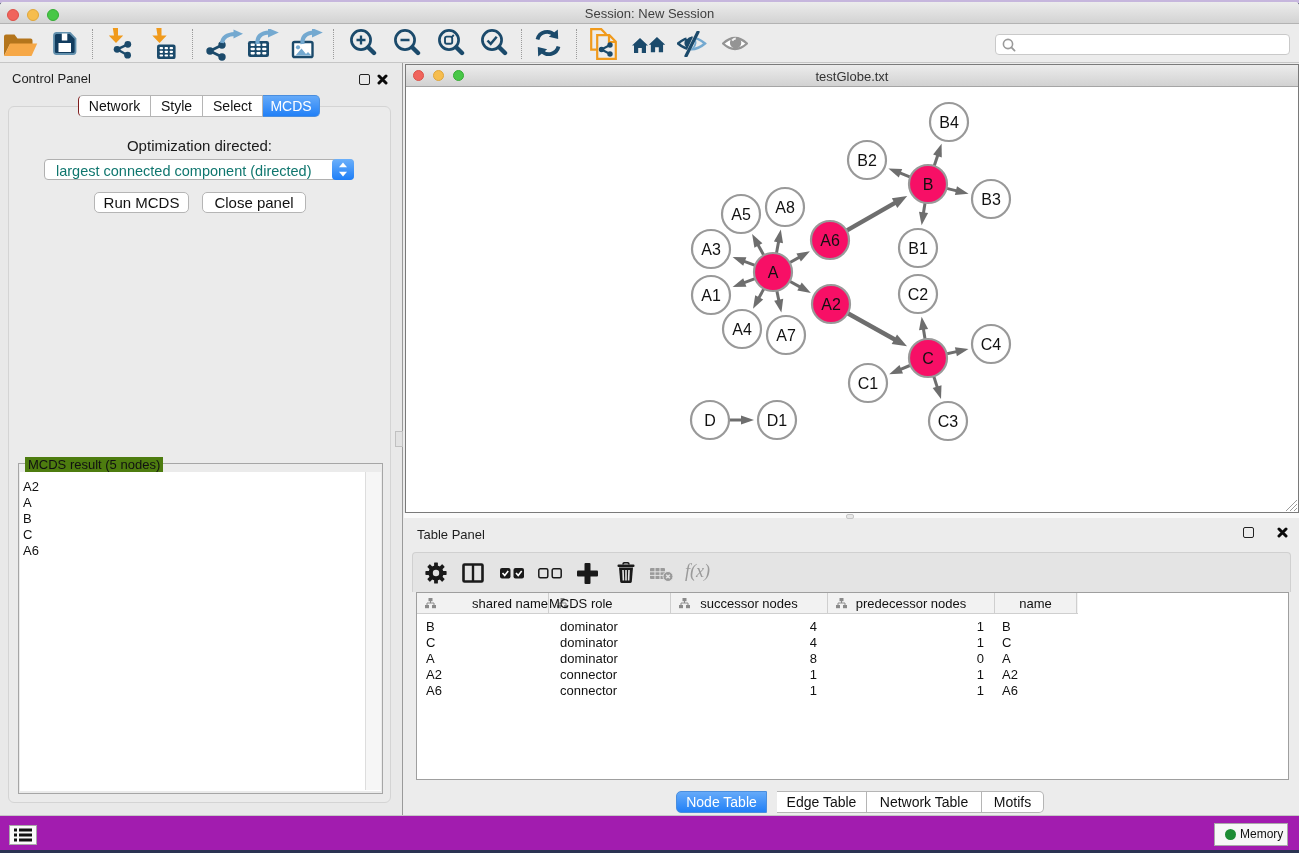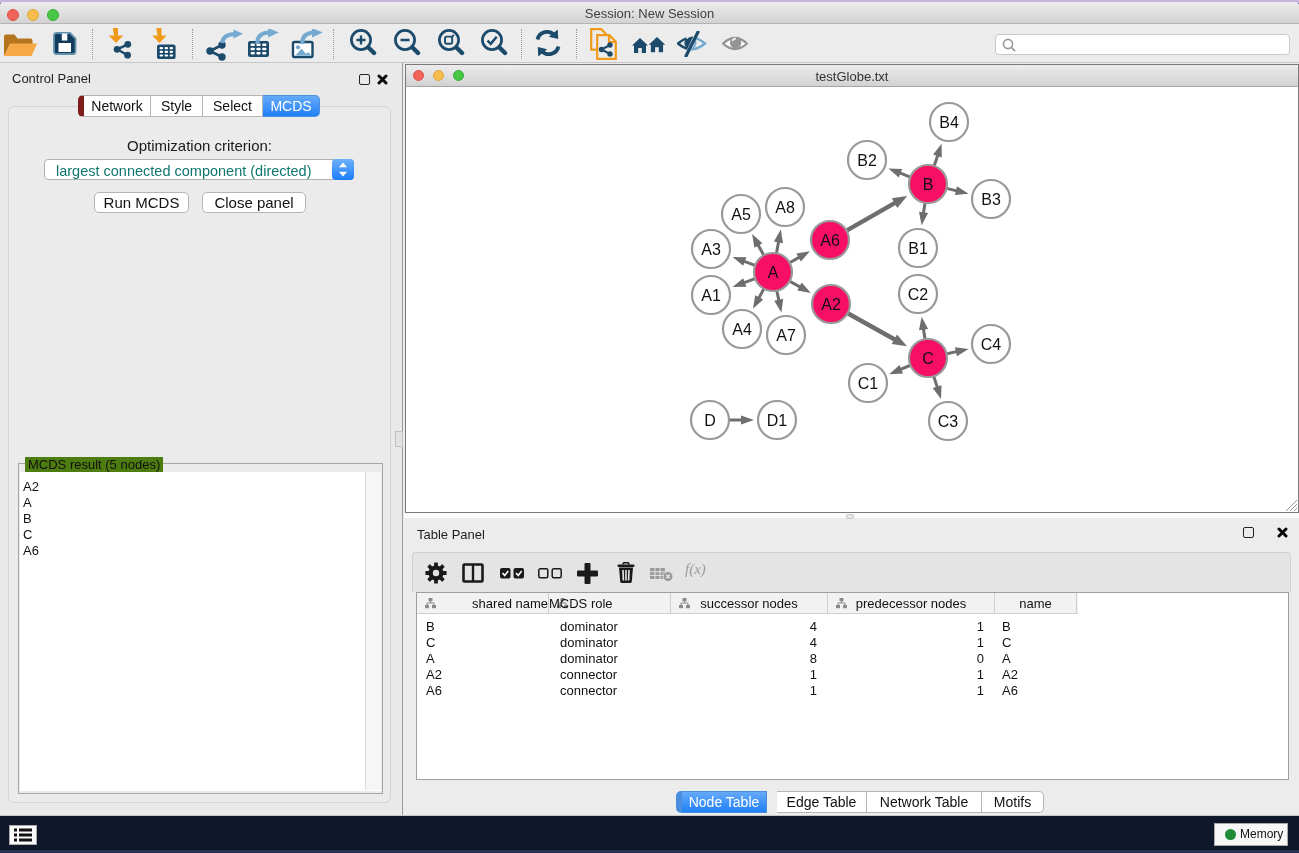--- a/index.html
+++ b/index.html
@@ -16,21 +16,21 @@
 .ticon { position:absolute; top:3px; }
 #searchbox { position:absolute; left:995px; top:10px; width:295px; height:21px; background:#fff;
   border:1px solid #c9c9c9; border-radius:4px; }
 
 #leftpanel { position:absolute; left:0; top:61px; width:403px; height:752px; background:#e9e9e9; border-right:1px solid #9a9a9a; }
 #cp-title { position:absolute; left:12px; top:8px; font-size:13px; color:#1e1e1e; }
 .wicon { position:absolute; font-size:12px; color:#111; }
 .tabrow { position:absolute; height:22px; display:flex; z-index:5; }
 .tab { height:22px; background:#fff; border:1px solid #b5b5b5; border-left:none; font-size:14px; color:#111;
   display:flex; align-items:center; justify-content:center; }
-.tab.first { border-left:6px solid #7f1d1d; border-radius:5px 0 0 5px;text-align:center; }
+.tab.first { border-left:1px solid #7f1d1d; border-radius:5px 0 0 5px;text-align:center; }
 .tab.last { border-radius:0 5px 5px 0; }
 .tab.sel { background:linear-gradient(#65aaf9,#2180f7); color:#fff; border-color:#4a8ede; }
 #cp-inner { position:absolute; left:8px; top:43px; width:383px; height:697px; background:#ebebeb;
   border:1px solid #d4d4d4; border-radius:6px; }
 #optlabel { position:absolute; left:0; top:30px; width:100%; text-align:center; font-size:15px; color:#1a1a1a; }
 #selectbox { position:absolute; left:35px; top:52px; width:310px; height:21px; background:#fff;
   border:1px solid #b0b0b0; border-radius:4px; }
 #selectbox .txt { position:absolute; left:11px; top:2.5px; font-size:14.5px; color:#0f766e; }
 #selectbox .cap { position:absolute; right:-1px; top:-1px; width:22px; height:21px; border-radius:4px;
   background:linear-gradient(#6cb0fa,#1e7ef7); }
@@ -51,21 +51,21 @@
 #tablepanel { position:absolute; left:404px; top:511px; width:895px; height:304px; background:#ececec; }
 #tp-title { position:absolute; left:13px; top:14px; font-size:13px; color:#1e1e1e; }
 #tp-toolbar { position:absolute; left:8px; top:39px; width:879px; height:40px; background:#e4e4e4;
   border:1px solid #d0d0d0; border-radius:4px 4px 0 0; border-bottom:none; }
 #tp-table { position:absolute; left:12px; top:79px; width:873px; height:188px; background:#fff; border:1px solid #9f9f9f; }
 .thead { position:absolute; left:0; top:0; height:21px; background:#f2f2f2; border-bottom:1px solid #cfcfcf; }
 .thcell { position:absolute; top:0; height:21px; border-right:1px solid #cfcfcf; font-size:13px; color:#111; }
 .trow { position:absolute; font-size:13px; color:#111; height:16px; }
 .tabs2 { position:absolute; top:278px; }
 
-#statusbar { position:absolute; left:0; top:813px; width:1299px; height:35px; background:#0f172a; border-top:1px solid #c6c6c6; }
+#statusbar { position:absolute; left:0; top:813px; width:1299px; height:35px; background:#a21caf; border-top:1px solid #c6c6c6; }
 #listbtn { position:absolute; left:9px; top:9px; width:28px; height:20px; background:#fafafa; border:1px solid #a9a9a9; }
 #membtn { position:absolute; left:1214px; top:7px; width:74px; height:23px; background:#f7f7f7; border:1px solid #a9a9a9;
   font-size:12px; color:#111; }
 </style>
 </head>
 <body>
 <div id="topstrip"></div>
 <div id="mainwin">
   <div id="titlebar">
     <div class="tl" style="left:7px; background:#f0645c; border:0.5px solid #dd5048;"></div>
@@ -227,21 +227,21 @@
     <div class="wicon" style="left:377px; top:11px;"><svg width="11" height="11" viewBox="0 0 11 11">
           <path d="M2 2 L9 9 M9 2 L2 9" stroke="#0a0a0a" stroke-width="3" stroke-linecap="round"></path>
         </svg></div>
     <div class="tabrow" style="left:78px; top:32px;">
       <div class="tab first" style="width:73px;">Network</div>
       <div class="tab" style="width:52px;">Style</div>
       <div class="tab" style="width:60px;">Select</div>
       <div class="tab last sel" style="width:57px;">MCDS</div>
     </div>
     <div id="cp-inner">
-      <div id="optlabel">Optimization criterion:</div>
+      <div id="optlabel">Optimization directed:</div>
       <div id="selectbox">
         <div class="txt">largest connected component (directed)</div>
         <div class="cap"><svg width="22" height="21" viewBox="0 0 22 21">
               <path d="M7 8.2 L11 3.6 L15 8.2 z" fill="#fff"></path>
               <path d="M7 12.8 L11 17.4 L15 12.8 z" fill="#fff"></path>
             </svg></div>
       </div>
       <div class="btn" style="left:85px; top:85px; width:95px;">Run MCDS</div>
       <div class="btn" style="left:193px; top:85px; width:104px;">Close panel</div>
       <div id="fieldset">
@@ -408,21 +408,21 @@
           <rect x="0" y="3" width="15" height="11" rx="1" fill="#9a9a9a"></rect>
           <g stroke="#e4e4e4" stroke-width="1">
             <line x1="0" y1="6.8" x2="15" y2="6.8"></line>
             <line x1="0" y1="10.4" x2="15" y2="10.4"></line>
             <line x1="5" y1="3" x2="5" y2="14"></line>
             <line x1="10" y1="3" x2="10" y2="14"></line>
           </g>
           <circle cx="18" cy="11.5" r="5" fill="#9a9a9a" stroke="#e4e4e4" stroke-width="1"></circle>
           <path d="M16.2 9.7 l3.6 3.6 M19.8 9.7 l-3.6 3.6" stroke="#e4e4e4" stroke-width="1.5"></path>
         </svg>
-        <div style="position:absolute;left:272px;top:8px;font-family:'Liberation Serif',serif;font-style:italic;font-size:15px;color:#9a9a9a;">f(x)</div>
+        <div style="position:absolute;left:272px;top:8px;font-family:'Liberation Serif',serif;font-style:italic;font-size:18px;color:#9a9a9a;">f(x)</div>
     </div>
     <div id="tp-table">
       <div class="thead" style="width:661px;">
           <div class="thcell" style="left:0px;width:132px;">
             <svg style="position:absolute;left:8px;top:5px;" width="11" height="11" viewBox="0 0 11 11">
               <g fill="#8a8a8a">
                 <rect x="3.5" y="0" width="4" height="3.2"></rect>
                 <rect x="0" y="7" width="4" height="3.2"></rect>
                 <rect x="7" y="7" width="4" height="3.2"></rect>
               </g>

